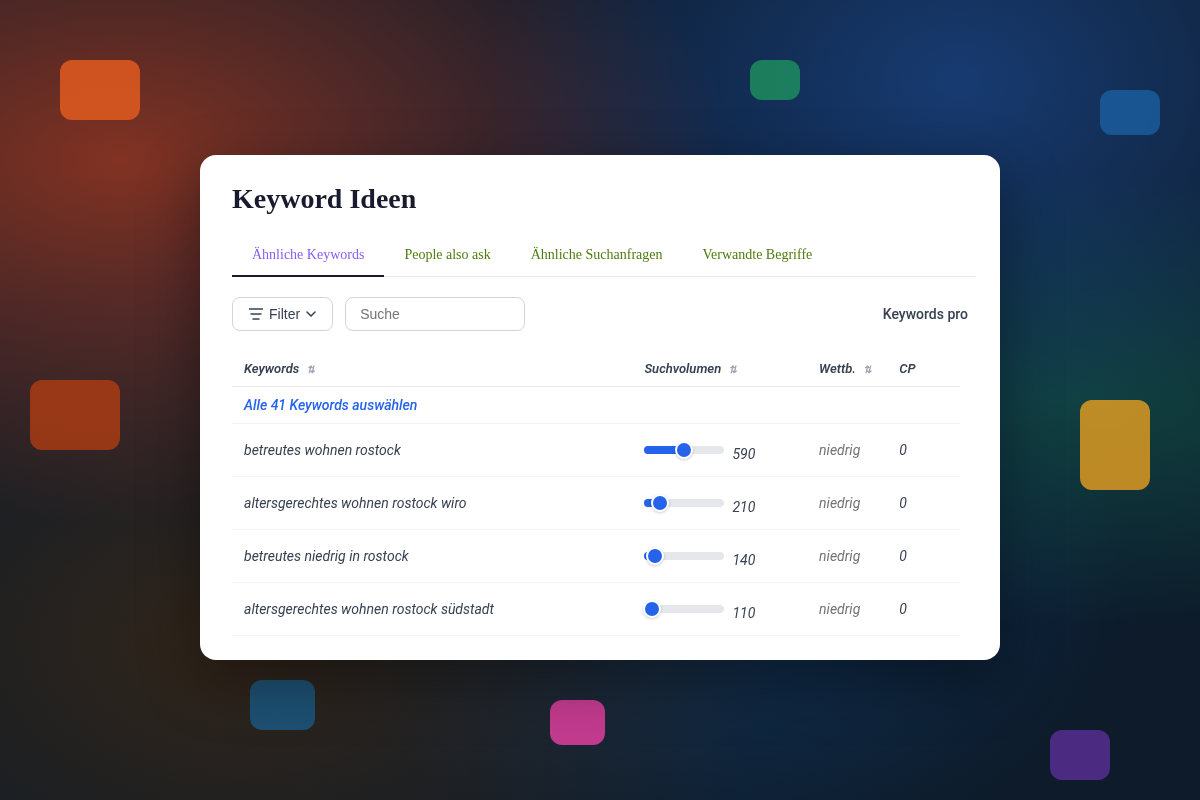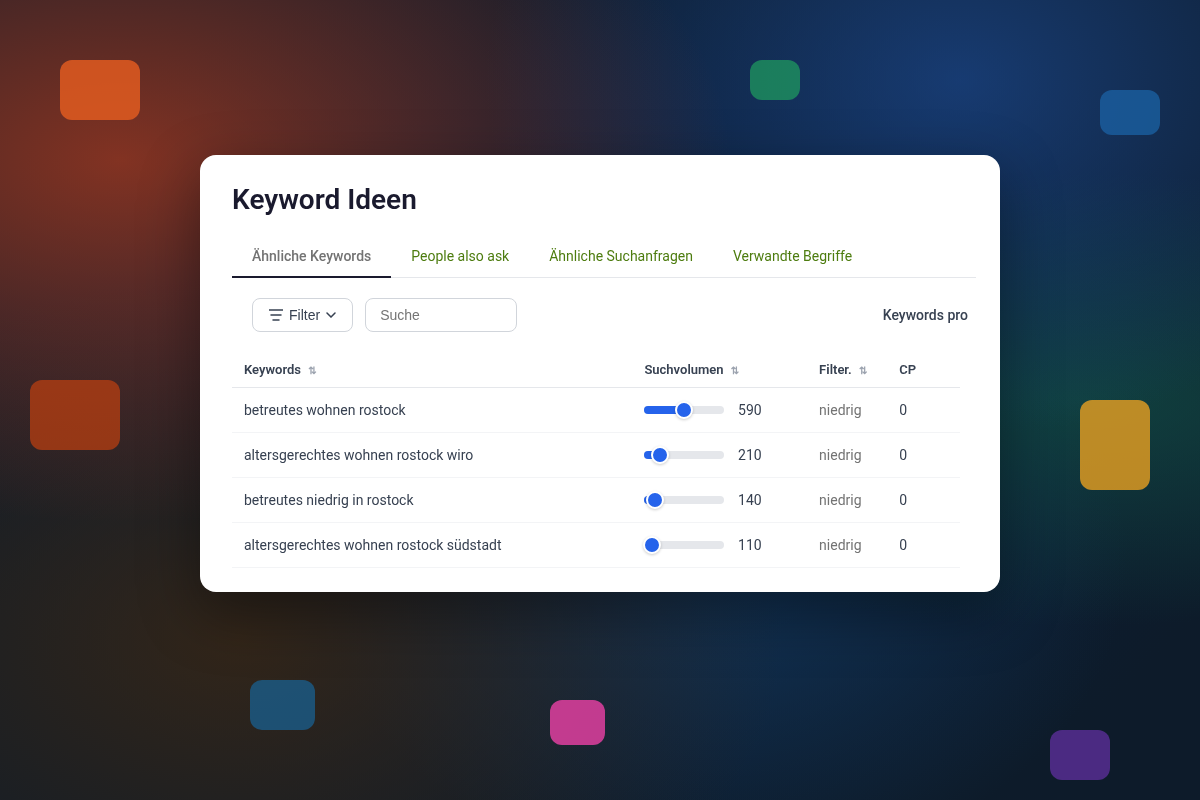--- a/index.html
+++ b/index.html
@@ -48,20 +48,21 @@
       width: 800px;
       background: #fff;
       border-radius: 16px;
       box-shadow: 0 20px 60px rgba(0,0,0,0.4);
       overflow: hidden;
       padding: 0;
     }
 
     .modal-header {
       padding: 28px 24px 0 32px;
+      font-family: Liberation Serif, serif;
     }
 
     .modal-title {
       font-size: 28px;
       font-weight: 600;
       color: #1a1a2e;
       margin-bottom: 20px;
     }
 
     
@@ -75,21 +76,21 @@
       padding: 12px 20px;
       font-size: 14px;
       cursor: pointer;
       color: #6b7280;
       border-bottom: 2px solid transparent;
       margin-bottom: -1px;
       white-space: nowrap;
     }
 
     .tab.active {
-      color: #737373;
+      color: #8b5cf6;
       border-bottom: 2px solid #1a1a2e;
       font-weight: 500;
     }
 
     .tab.blue {
       color: #4d7c0f;
     }
 
     
     .toolbar {
@@ -110,43 +111,43 @@
       display: flex;
       align-items: center;
       gap: 6px;
       padding: 8px 16px;
       border: 1px solid #d1d5db;
       border-radius: 8px;
       background: #fff;
       cursor: pointer;
       font-size: 14px;
       color: #374151;
-      margin-left: 20px;
     }
 
     .search-input {
       padding: 8px 14px;
       border: 1px solid #d1d5db;
       border-radius: 8px;
       font-size: 14px;
       color: #9ca3af;
-      width: 152px;
+      width: 180px;
       outline: none;
     }
 
     .keywords-pro-label {
       font-size: 14px;
       color: #374151;
       font-weight: 500;
       margin-left: auto;
     }
 
     
     .table-container {
       padding: 0 40px 24px 32px;
+      font-style: italic;
     }
 
     table {
       width: 100%;
       border-collapse: collapse;
     }
 
     thead th {
       text-align: left;
       font-size: 13px;
@@ -214,22 +215,23 @@
       width: 14px;
       height: 14px;
       background: #2563eb;
       border-radius: 50%;
       border: 2px solid #fff;
       box-shadow: 0 1px 3px rgba(0,0,0,0.2);
     }
 
     .volume-num {
       min-width: 35px;
-      text-align: center;
-      color: #374151;
+      text-align: left;
+      color: #374151;
+      margin-top: 8px;
     }
 
     .wettb-cell {
       color: #737373;
     }
 
     .cpv-cell {
       color: #374151;
     }
 
@@ -289,29 +291,34 @@
         <tr>
           <th class="col-keyword">
             <span>Keywords</span>
             <span class="sort-icon">⇅</span>
           </th>
           <th class="col-suchvolumen">
             <span>Suchvolumen</span>
             <span class="sort-icon">⇅</span>
           </th>
           <th class="col-wettb">
-            <span>Filter.</span>
+            <span>Wettb.</span>
             <span class="sort-icon">⇅</span>
           </th>
           <th class="col-cpv">
             <span>CP</span>
           </th>
         </tr>
       </thead>
       <tbody id="table-body">
+        <tr class="select-all-row">
+          <td colspan="4">
+            <a class="select-all-link">Alle 41 Keywords auswählen</a>
+          </td>
+        </tr>
       <tr>
             <td class="col-keyword">betreutes wohnen rostock</td>
             <td class="col-suchvolumen">
       <div class="toggle-bar-container">
         <div class="toggle-bar">
           <div class="toggle-bar-fill" style="width:55%"></div>
         </div>
         <span class="volume-num">590</span>
       </div>
     </td>

